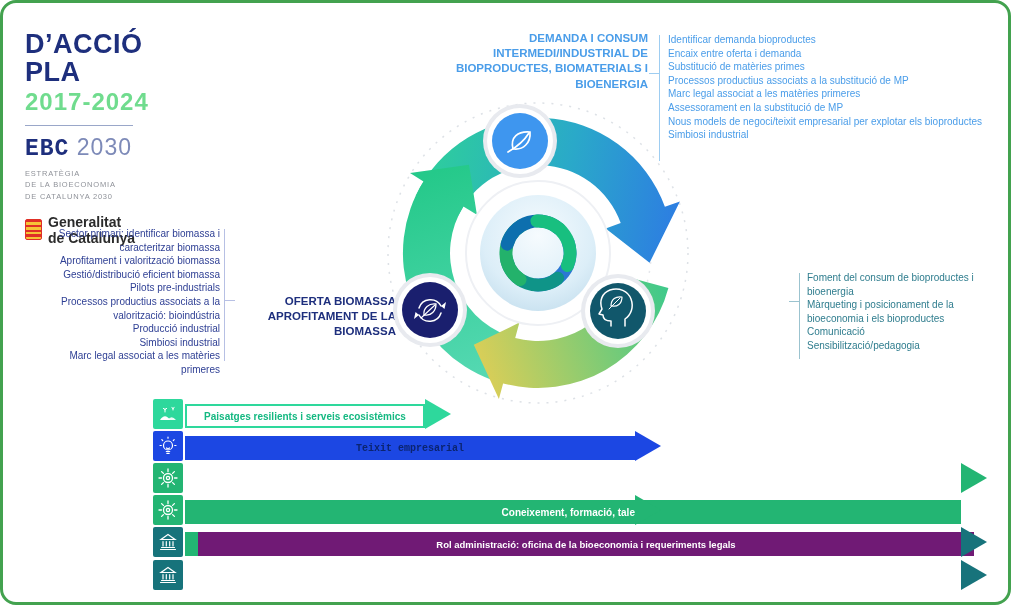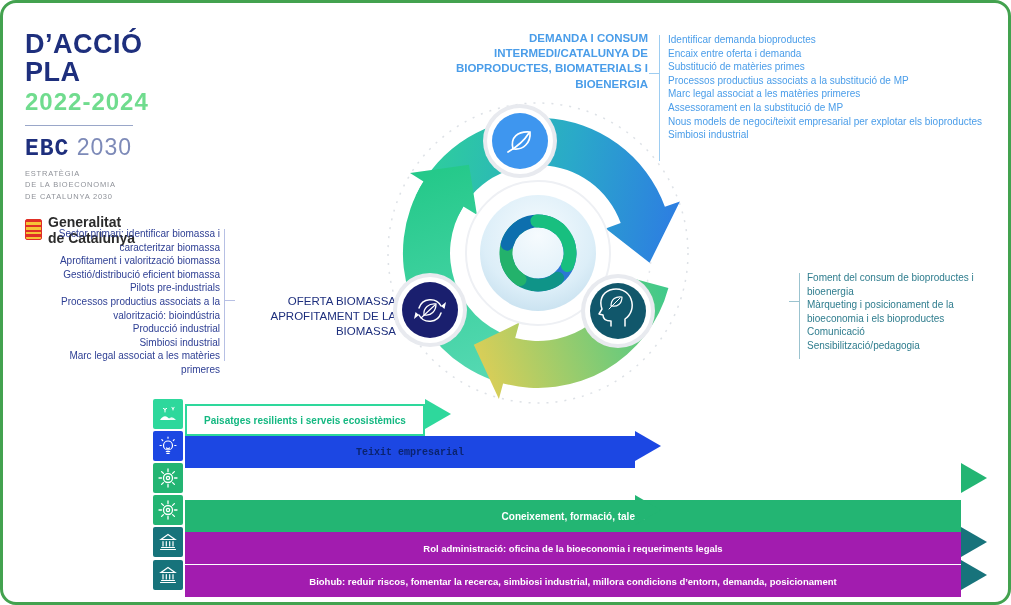--- a/index.html
+++ b/index.html
@@ -18,62 +18,62 @@
   .senyera{width:15px;height:19px;border-radius:2px;background:repeating-linear-gradient(180deg,#e03026 0 2.4px,#f6c437 2.4px 4.8px);border:1px solid #e03026;}
   .gencat-text{font-size:14px;font-weight:bold;color:#2b2b2b;line-height:1.15;}
 
   
   .demanda-title{width:242px;text-align:right;font-size:11.5px;font-weight:bold;color:#4a9de9;line-height:1.32;}
   .list{font-size:10px;line-height:1.36;}
   .list div{margin:0;}
   .blue-list{color:#4a9de9;width:345px;}
   .navy-list{color:#2e3f94;width:182px;text-align:right;}
   .teal-list{color:#2f7d8e;width:205px;}
-  .oferta-title{width:160px;text-align:right;font-size:11.5px;font-weight:normal;color:#1e2f7d;line-height:1.3;}
+  .oferta-title{width:160px;text-align:right;font-size:11.5px;font-weight:bold;color:#1e2f7d;line-height:1.3;}
   .societat-title{font-size:11.5px;font-weight:bold;color:#1a7183;line-height:1.3;}
   .societat-sub{font-size:11px;font-weight:bold;color:#2b6b7e;line-height:1.3;width:125px;margin-top:1px;}
   .vline{width:1px;}
   .hdash{height:1px;}
 
   
   .row{position:absolute;left:150px;height:30px;width:860px;}
   .rowicon{position:absolute;left:0;top:0;width:30px;height:30px;border-radius:2px;display:flex;align-items:center;justify-content:center;}
-  .abody{position:absolute;top:5px;height:32px;box-sizing:border-box;display:flex;align-items:center;justify-content:center;font-size:10px;font-weight:bold;white-space:nowrap;}
+  .abody{position:absolute;top:5px;height:24px;box-sizing:border-box;display:flex;align-items:center;justify-content:center;font-size:10px;font-weight:bold;white-space:nowrap;}
   .ahead{position:absolute;top:0;width:0;height:0;border-top:15px solid transparent;border-bottom:15px solid transparent;}
   .g-solid{background:#23b573;color:#fff;margin-top:32px;}
-  .t-solid{background:#a21caf;color:#fff;font-size:9.5px;}
+  .t-solid{background:#701a75;color:#fff;font-size:9.5px;margin-left:13px;}
   .b-solid{background:#1c47e3;color:#0b2470;}
   .outline-mint{background:#fff;border:2px solid #2ed89c;color:#14b881;}
 </style>
 </head>
 <body>
 
 <div id="canvas">
 
   <div class="abs" style="left:22px;top:28px;">
     <div class="logo-title">D’ACCIÓ</div>
     <div class="logo-title">PLA</div>
-    <div class="logo-years">2022-2024</div>
+    <div class="logo-years">2017-2024</div>
     <div class="logo-rule"></div>
     <div class="ebc"><b>EBC</b> <span>2030</span></div>
     <div class="logo-sub">
       <div>ESTRATÈGIA</div>
       <div>DE LA BIOECONOMIA</div>
       <div>DE CATALUNYA 2030</div>
     </div>
     <div class="gencat">
       <div class="senyera"></div>
       <div class="gencat-text">
         <div>Generalitat</div>
         <div>de Catalunya</div>
       </div>
     </div>
   </div>
 
-  <div class="abs demanda-title" style="left:403px;top:28px;">DEMANDA I CONSUM INTERMEDI/CATALUNYA DE BIOPRODUCTES, BIOMATERIALS I BIOENERGIA</div>
+  <div class="abs demanda-title" style="left:403px;top:28px;">DEMANDA I CONSUM INTERMEDI/INDUSTRIAL DE BIOPRODUCTES, BIOMATERIALS I BIOENERGIA</div>
   <div class="abs hdash" style="left:646px;top:70px;width:10px;background:#9ecdf1;"></div>
   <div class="abs vline" style="left:656px;top:32px;height:126px;background:#9ecdf1;"></div>
   <div class="abs list blue-list" style="left:665px;top:30px;">
     <div>Identificar demanda bioproductes</div>
     <div>Encaix entre oferta i demanda</div>
     <div>Substitució de matèries primes</div>
     <div>Processos productius associats a la substitució de MP</div>
     <div>Marc legal associat a les matèries primeres</div>
     <div>Assessorament en la substitució de MP</div>
     <div>Nous models de negoci/teixit empresarial per explotar els bioproductes</div>
@@ -249,17 +249,16 @@
   </div>
 
   <div class="row" style="top:557px;">
     <div class="rowicon" style="background:#17737b;">
       <svg width="20" height="20" viewBox="0 0 20 20" stroke="#fff" fill="none" stroke-width="1.2" stroke-linecap="round">
         <path d="M10,2.5 L17,7.5 H3 Z"></path>
         <path d="M5,9.5 V14 M8.3,9.5 V14 M11.7,9.5 V14 M15,9.5 V14"></path>
         <path d="M3.5,15.5 H16.5 M2.5,17.5 H17.5"></path>
       </svg>
     </div>
-    <div class="abody t-solid" style="left:32px;width:776px;">Biohub: reduir riscos, fomentar la recerca, simbiosi industrial, millora condicions d’entorn, demanda, posicionament</div>
     <div class="ahead" style="left:808px;border-left:26px solid #17737b;"></div>
   </div>
 
 </div>
 
 </body></html>

